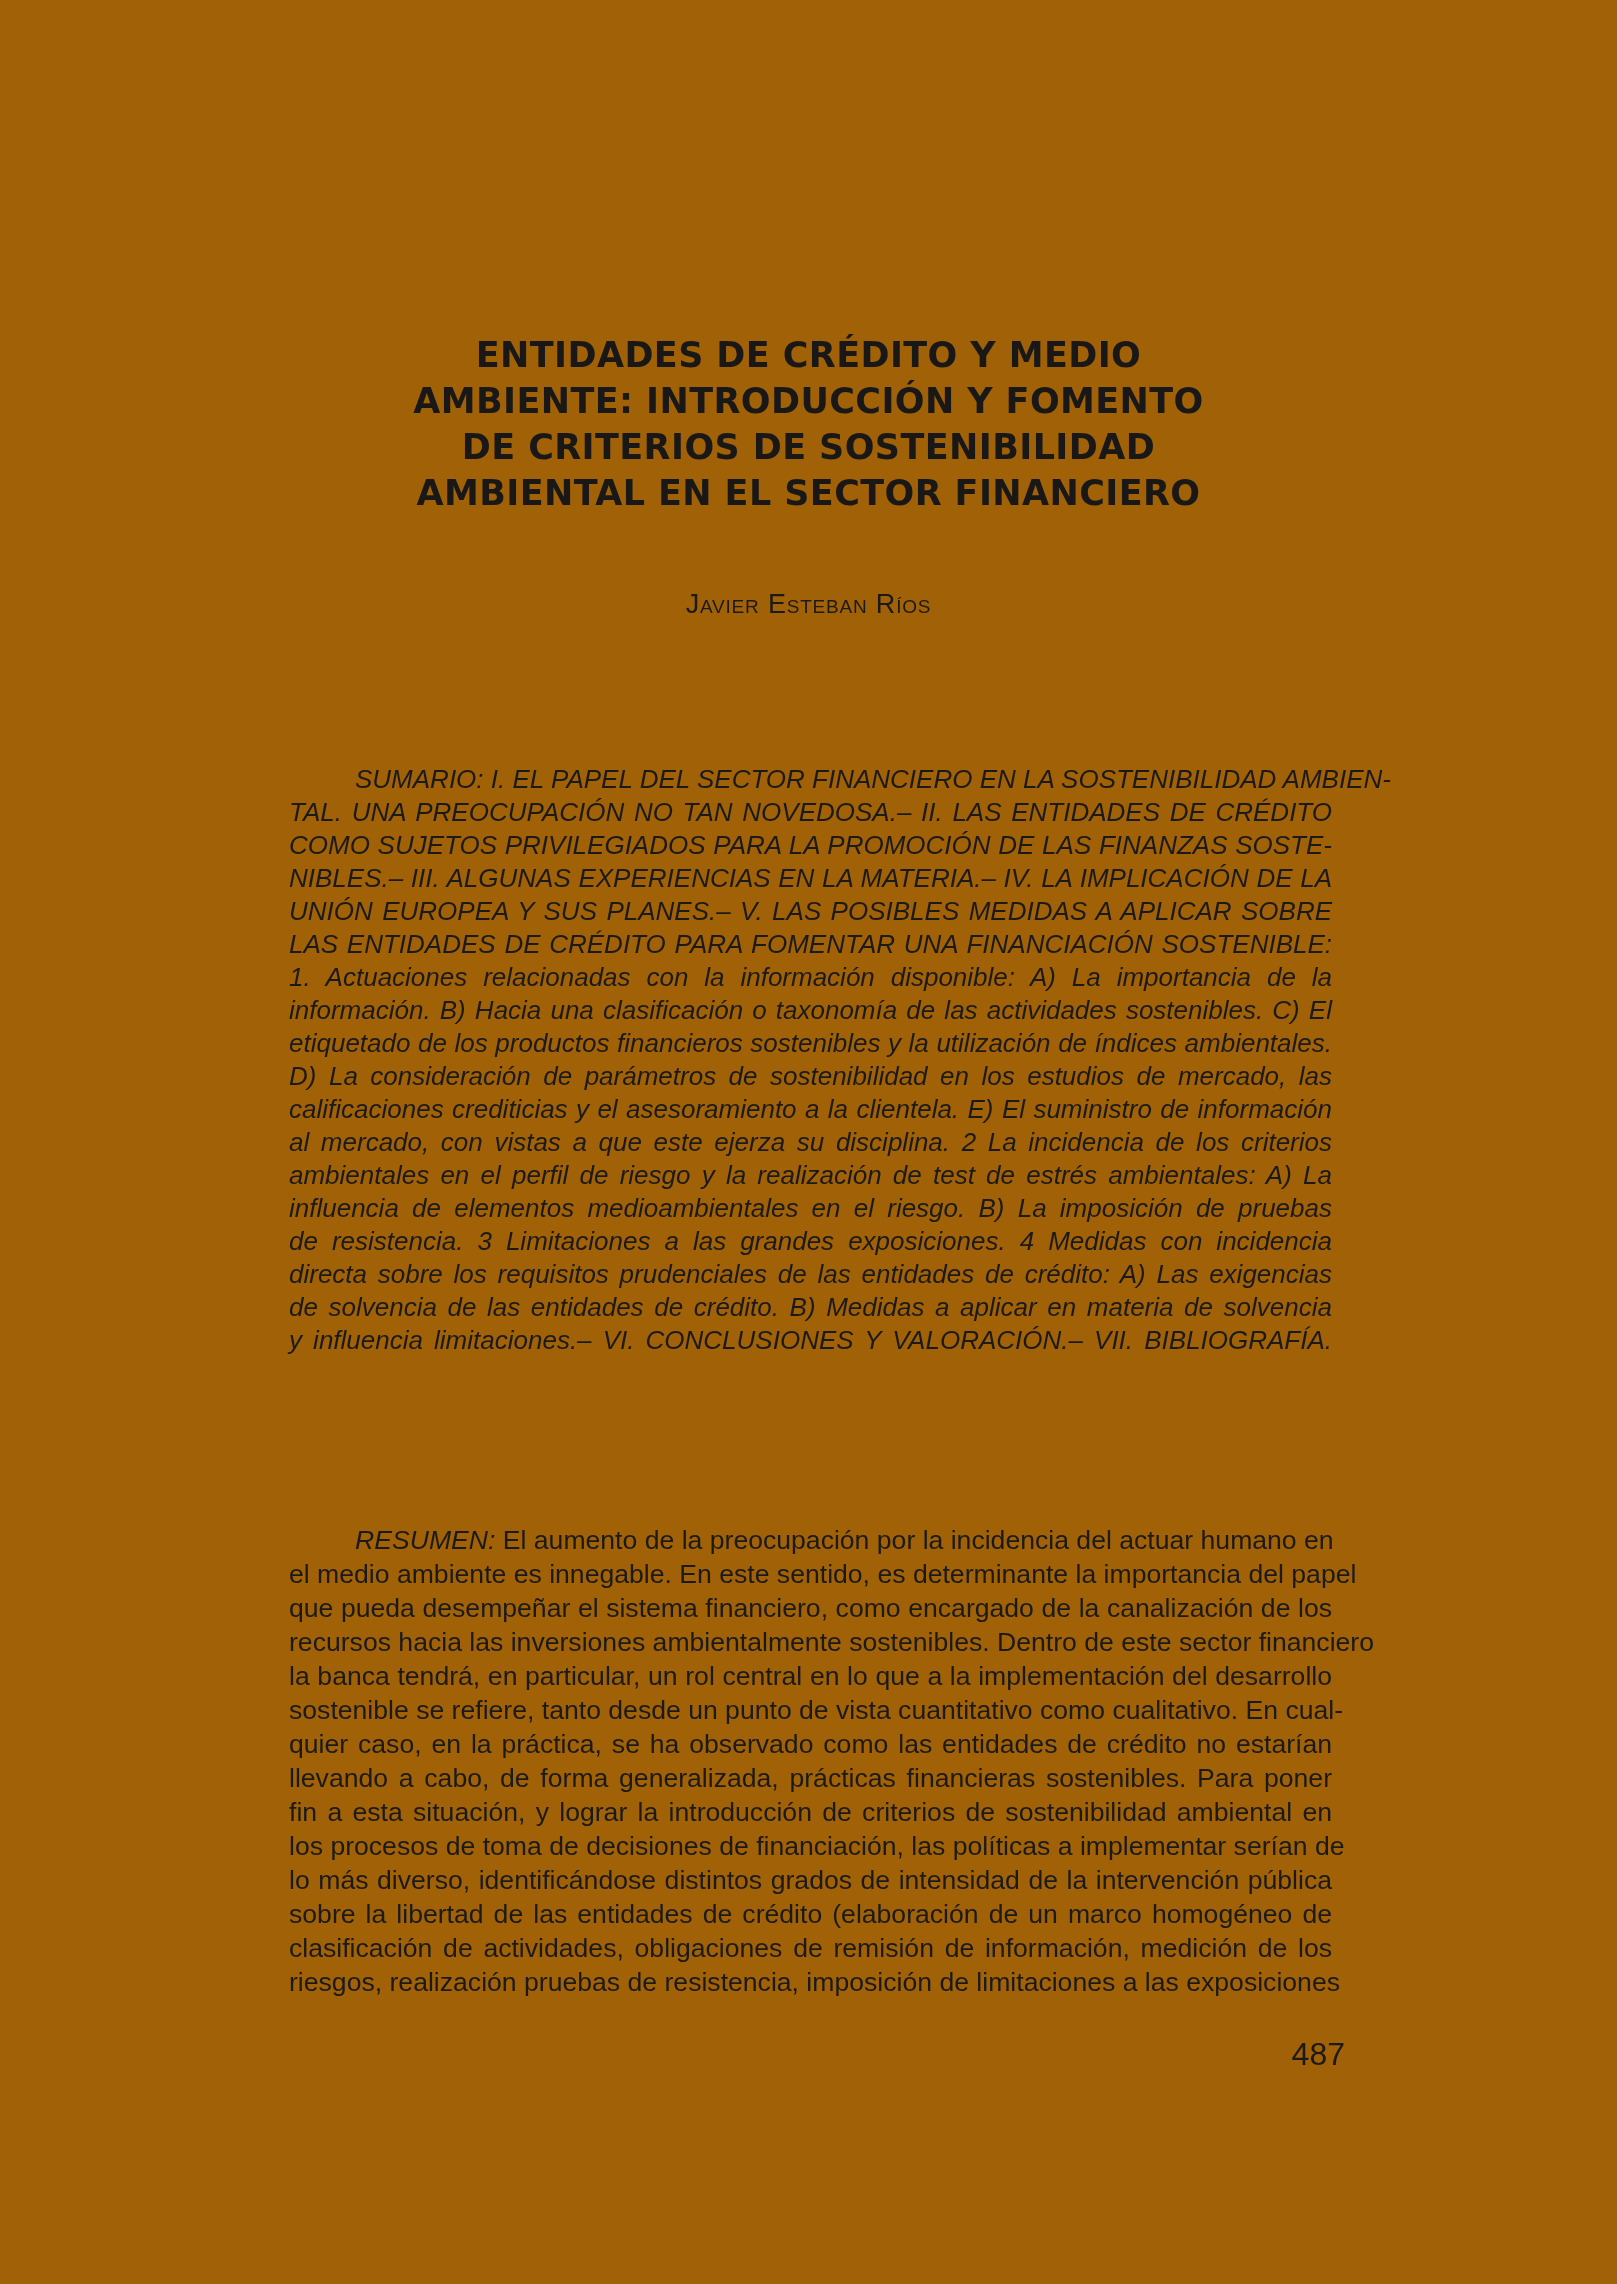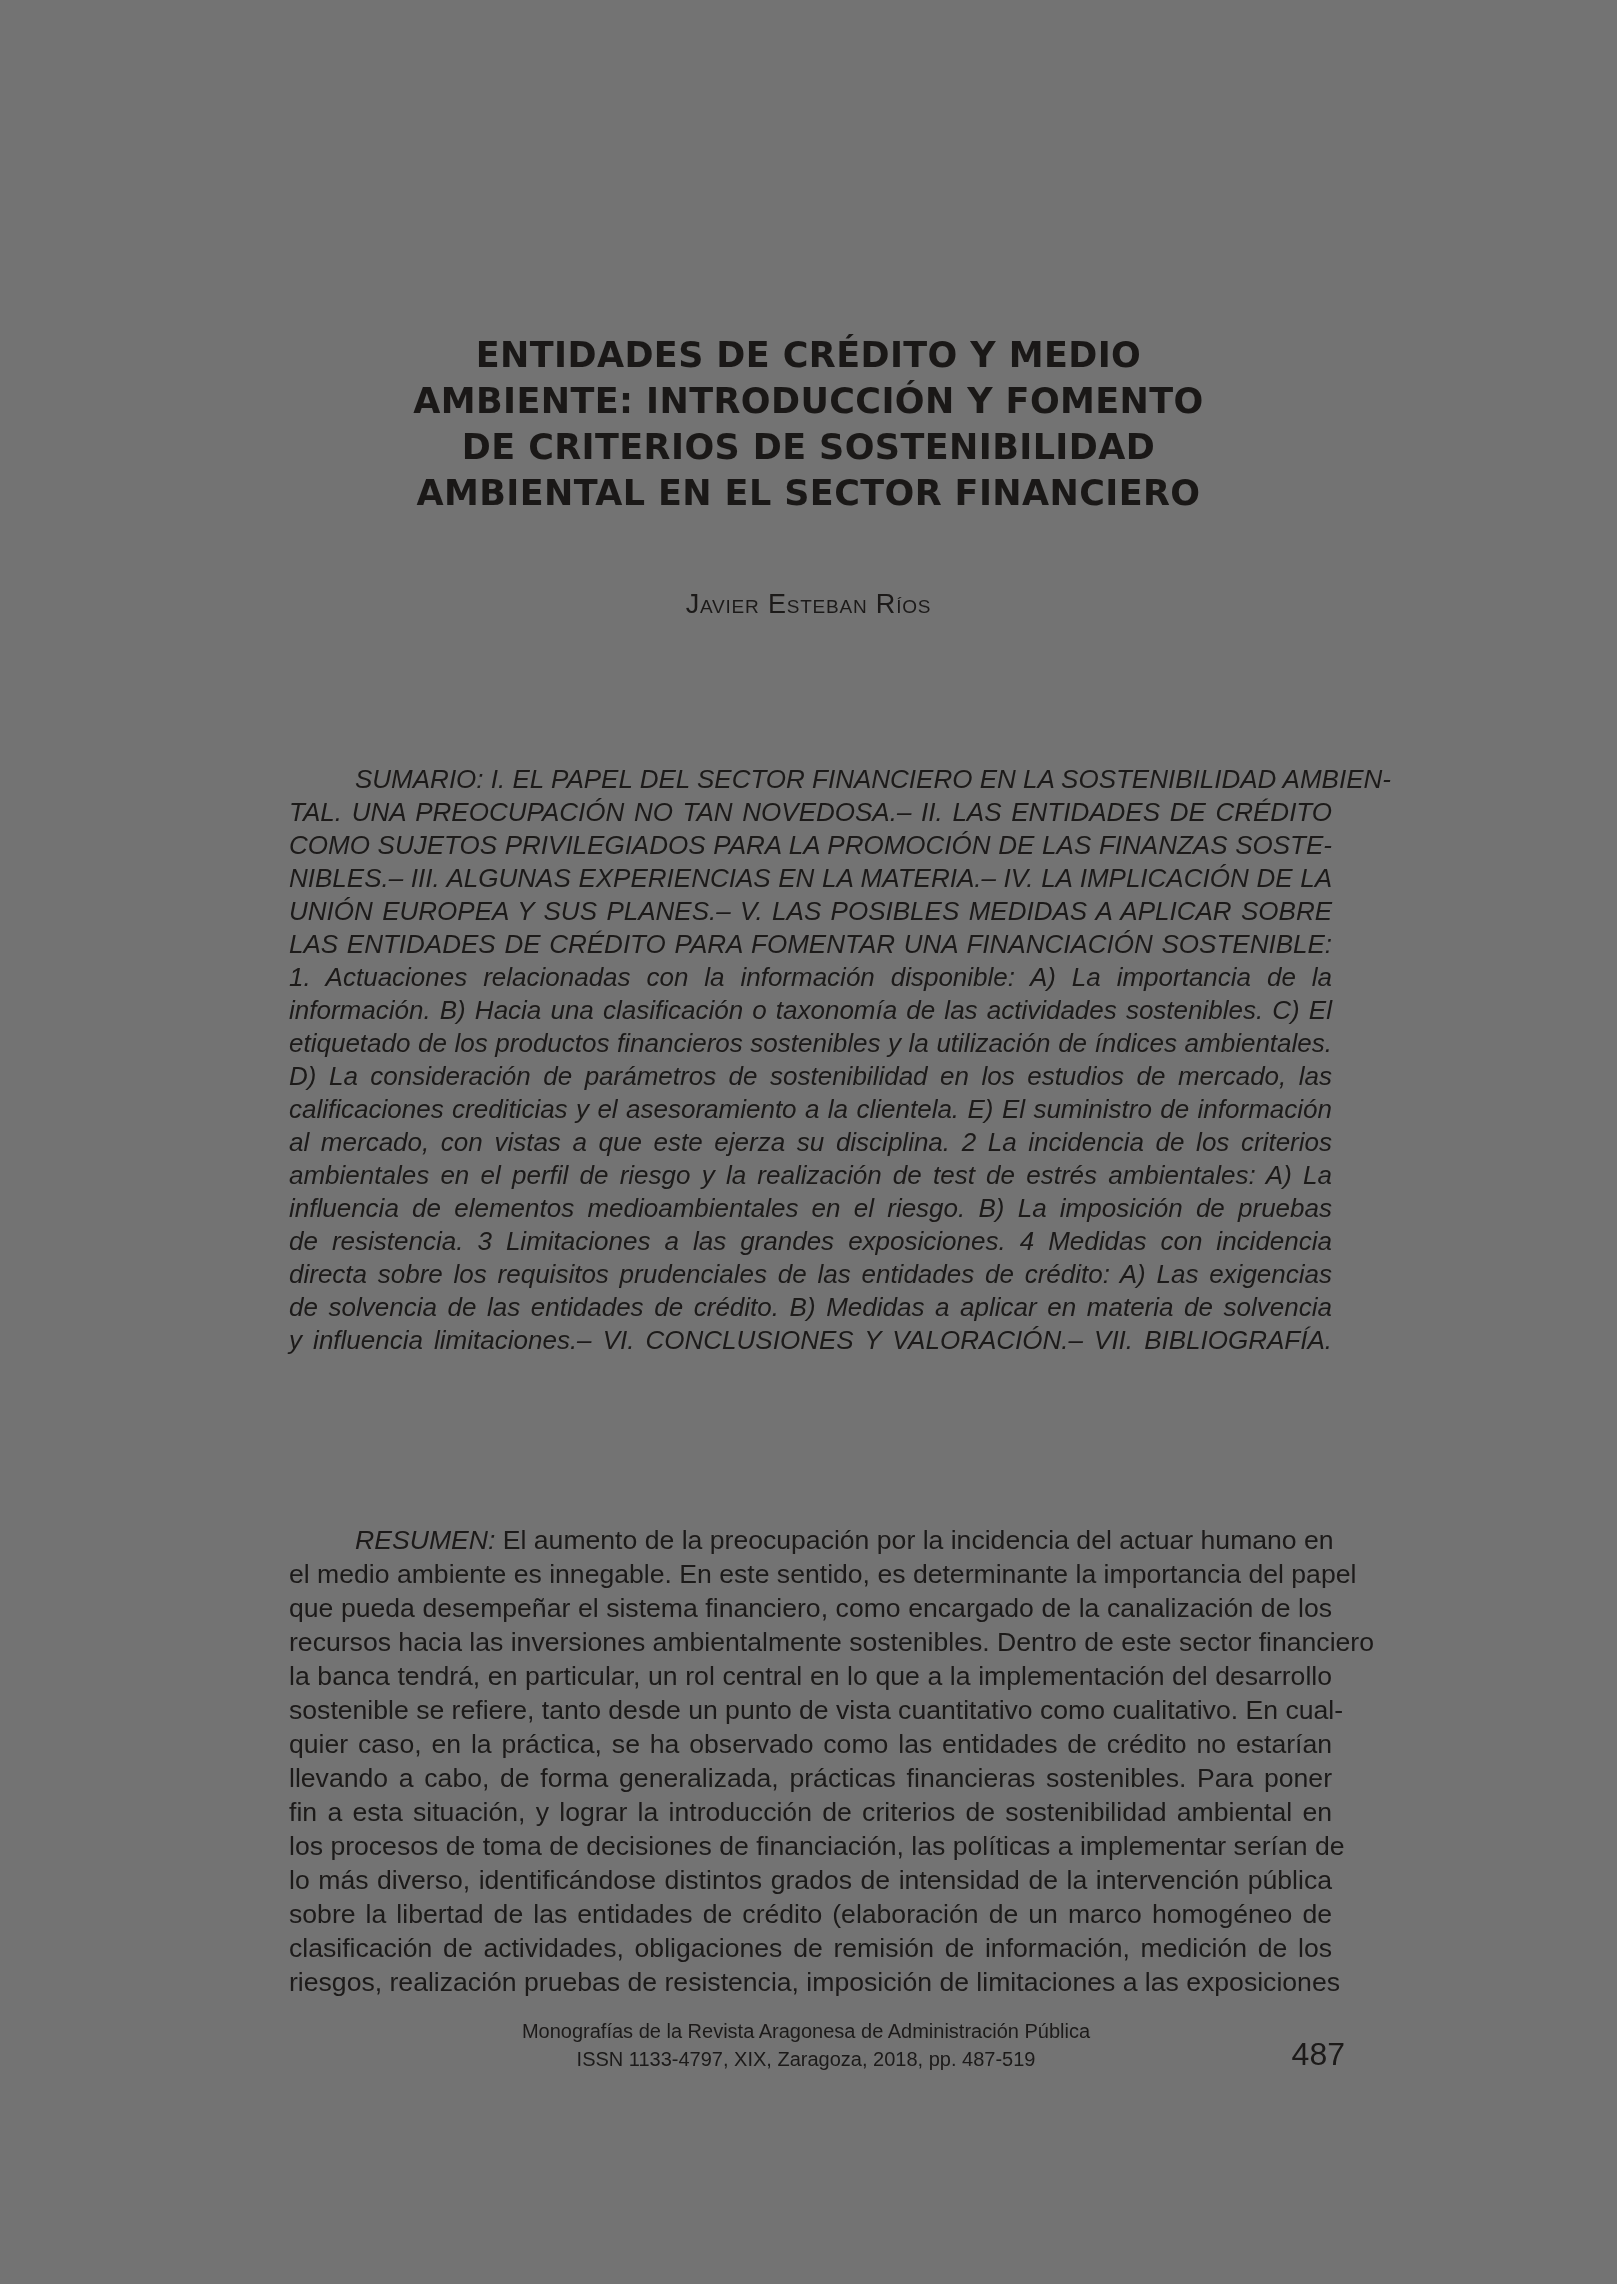--- a/index.html
+++ b/index.html
@@ -1,17 +1,17 @@
 <!DOCTYPE html>
 <html style="font-size:13px"><head>
 <meta charset="utf-8">
 <style>
   html, body { margin: 0; padding: 0; background: #ffffff; }
   body { width: 1618px; height: 2284px; position: relative; overflow: hidden; color: #1c1a19; }
-  .page { position: absolute; left: 0; top: 0; width: 1618px; height: 2284px; background: #737373; }
+  .page { position: absolute; left: 0; top: 0; width: 1618px; height: 2284px; background: #a16207; }
 
   .title-block { position: absolute; left: 322px; width: 973px; top: 332px; text-align: center; }
   .title-line { font-family: "DejaVu Sans", sans-serif; font-weight: bold; font-size: 35px; line-height: 46px; height: 46px; white-space: nowrap; letter-spacing: 0.4px; color: #1a1817; }
 
   .author { position: absolute; left: 322px; width: 973px; top: 587px; text-align: center; font-family: "Liberation Sans", sans-serif; font-size: 27px; line-height: 35px; font-variant: small-caps; letter-spacing: 0.8px; color: #1c1a19; }
 
   .block { position: absolute; left: 289px; width: 1043px; }
   .line { font-family: "Liberation Sans", sans-serif; font-size: 26.6px; height: 33px; line-height: 33px; white-space: nowrap; overflow: visible; text-align: justify; text-align-last: justify; }
   .line.indent { padding-left: 66px; }
   .summary .line { font-style: italic; font-size: 26px; }
@@ -68,20 +68,16 @@
     <div class="line">quier caso, en la práctica, se ha observado como las entidades de crédito no estarían</div>
     <div class="line">llevando a cabo, de forma generalizada, prácticas financieras sostenibles. Para poner</div>
     <div class="line">fin a esta situación, y lograr la introducción de criterios de sostenibilidad ambiental en</div>
     <div class="line">los procesos de toma de decisiones de financiación, las políticas a implementar serían de</div>
     <div class="line">lo más diverso, identificándose distintos grados de intensidad de la intervención pública</div>
     <div class="line">sobre la libertad de las entidades de crédito (elaboración de un marco homogéneo de</div>
     <div class="line">clasificación de actividades, obligaciones de remisión de información, medición de los</div>
     <div class="line">riesgos, realización pruebas de resistencia, imposición de limitaciones a las exposiciones</div>
   </div>
 
-  <div class="footer">
-    <div>Monografías de la Revista Aragonesa de Administración Pública</div>
-    <div>ISSN 1133-4797, XIX, Zaragoza, 2018, pp. 487-519</div>
-  </div>
   <div class="page-number">487</div>
 
 </div>
 
 
 </body></html>

